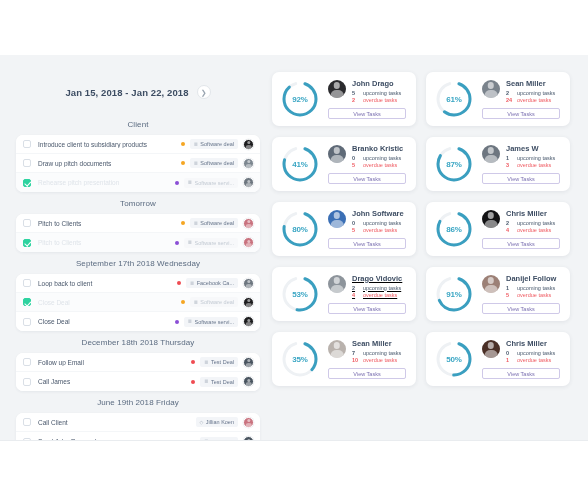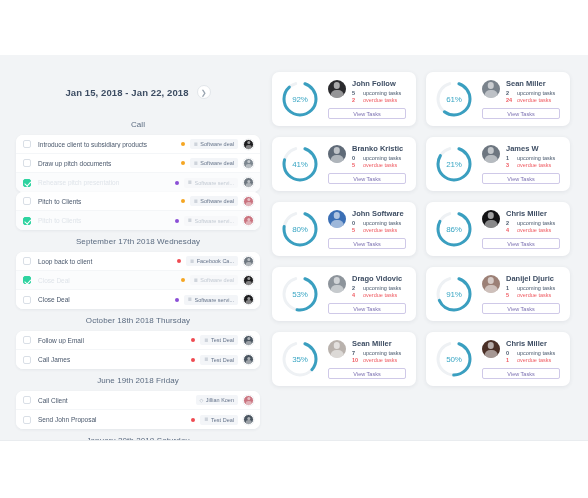--- a/index.html
+++ b/index.html
@@ -104,21 +104,21 @@
     background: #fff; border-radius: 7px;
     box-shadow: 0 1px 4px rgba(40,55,80,.09);
     height: 54px; display: flex; align-items: center;
     padding: 0 10px 0 8px; gap: 8px;
   }
   .ring { position: relative; width: 40px; height: 40px; flex: 0 0 40px; }
   .ring svg { transform: rotate(-90deg); display:block; }
   .ring-pct {
     position: absolute; inset: 0;
     display: flex; align-items: center; justify-content: center;
-    font-size: 8px; font-weight: normal; color: #3aa6c4; letter-spacing:-.2px;
+    font-size: 8px; font-weight: bold; color: #3aa6c4; letter-spacing:-.2px;
   }
   .card-body { flex: 1; min-width: 0; }
   .card-top { display: flex; align-items: flex-start; gap: 6px; }
   .card-avatar {
     width: 18px; height: 18px; border-radius: 50%; flex: 0 0 18px;
     background: #6b7480; position: relative; overflow: hidden; margin-top: 1px;
   }
   .card-avatar::before {
     content:""; position:absolute; left:50%; top:16%;
     width:36%; height:36%; border-radius:50%;
@@ -148,21 +148,21 @@
 <div class="top-strip"></div>
 
 <div id="app">
 
   <div class="left-col">
     <div class="date-header">
       <div class="date-range">Jan 15, 2018 - Jan 22, 2018</div>
       <div class="next-btn">❯</div>
     </div>
     <div id="groups">
-        <div class="day-label">Call</div>
+        <div class="day-label">Client</div>
         <div class="group">
           <div class="task-row">
             <div class="check"></div>
             <div class="task-title">Introduce client to subsidiary products</div>
             <div class="dot" style="background: rgb(245, 166, 35);"></div>
             <div class="tag">
               <span class="tag-ico">≣</span>
               <span class="tag-text">Software deal</span>
             </div>
             <div class="avatar" style="background: rgb(29, 29, 31);"></div>
@@ -181,20 +181,21 @@
             <div class="check checked"></div>
             <div class="task-title">Rehearse pitch presentation</div>
             <div class="dot" style="background: rgb(139, 79, 214);"></div>
             <div class="tag">
               <span class="tag-ico">≣</span>
               <span class="tag-text">Software servi...</span>
             </div>
             <div class="avatar" style="background: rgb(110, 119, 128);"></div>
           </div>
         </div>
+        <div class="day-label">Tomorrow</div>
         <div class="group">
           <div class="task-row">
             <div class="check"></div>
             <div class="task-title">Pitch to Clients</div>
             <div class="dot" style="background: rgb(245, 166, 35);"></div>
             <div class="tag">
               <span class="tag-ico">≣</span>
               <span class="tag-text">Software deal</span>
             </div>
             <div class="avatar" style="background: rgb(201, 115, 127);"></div>
@@ -236,21 +237,21 @@
             <div class="check"></div>
             <div class="task-title">Close Deal</div>
             <div class="dot" style="background: rgb(139, 79, 214);"></div>
             <div class="tag">
               <span class="tag-ico">≣</span>
               <span class="tag-text">Software servi...</span>
             </div>
             <div class="avatar" style="background: rgb(29, 29, 31);"></div>
           </div>
         </div>
-        <div class="day-label">October 18th 2018 Thursday</div>
+        <div class="day-label">December 18th 2018 Thursday</div>
         <div class="group">
           <div class="task-row">
             <div class="check"></div>
             <div class="task-title">Follow up Email</div>
             <div class="dot" style="background: rgb(239, 75, 82);"></div>
             <div class="tag">
               <span class="tag-ico">≣</span>
               <span class="tag-text">Test Deal</span>
             </div>
             <div class="avatar" style="background: rgb(74, 85, 96);"></div>
@@ -313,21 +314,21 @@
             <svg width="40" height="40">
               <circle cx="20" cy="20" r="16" fill="none" stroke="#eef1f4" stroke-width="3" stroke-linecap="round" stroke-dasharray="90.47786842338604 100.53096491487338" stroke-dashoffset="-5.026548245743668"></circle>
               <circle cx="20" cy="20" r="16" fill="none" stroke="#3a9fc0" stroke-width="3" stroke-linecap="round" stroke-dasharray="83.23963894951515 100.53096491487338" stroke-dashoffset="-5.026548245743668"></circle>
             </svg>
             <div class="ring-pct">92%</div>
           </div>
           <div class="card-body">
             <div class="card-top">
               <div class="card-avatar" style="background: rgb(43, 43, 46);"></div>
               <div style="flex: 1 1 0%; min-width: 0px;">
-                <div class="card-name">John Follow</div>
+                <div class="card-name">John Drago</div>
                 <div class="stat up">
                   <span class="stat-num">5</span>
                   <span class="stat-txt">upcoming tasks</span>
                 </div>
                 <div class="stat over">
                   <span class="stat-num">2</span>
                   <span class="stat-txt">overdue tasks</span>
                 </div>
               </div>
             </div>
@@ -390,21 +391,21 @@
           <div class="ring">
             <svg width="40" height="40">
               <circle cx="20" cy="20" r="16" fill="none" stroke="#eef1f4" stroke-width="3" stroke-linecap="round" stroke-dasharray="90.47786842338604 100.53096491487338" stroke-dashoffset="-5.026548245743668"></circle>
               <circle cx="20" cy="20" r="16" fill="none" stroke="#3a9fc0" stroke-width="3" stroke-linecap="round" stroke-dasharray="47.953270264394604 100.53096491487338" stroke-dashoffset="-5.026548245743668"></circle>
             </svg>
             <div class="ring-pct">53%</div>
           </div>
           <div class="card-body">
             <div class="card-top">
               <div class="card-avatar" style="background: rgb(141, 148, 155);"></div>
-              <div style="flex: 1 1 0%; min-width: 0px;">
+              <div style="flex: 1 1 0%; min-width: 0px; text-decoration: underline;">
                 <div class="card-name">Drago Vidovic</div>
                 <div class="stat up">
                   <span class="stat-num">2</span>
                   <span class="stat-txt">upcoming tasks</span>
                 </div>
                 <div class="stat over">
                   <span class="stat-num">4</span>
                   <span class="stat-txt">overdue tasks</span>
                 </div>
               </div>
@@ -465,21 +466,21 @@
             </div>
             <div class="view-btn">View Tasks</div>
           </div>
         </div>
         <div class="user-card">
           <div class="ring">
             <svg width="40" height="40">
               <circle cx="20" cy="20" r="16" fill="none" stroke="#eef1f4" stroke-width="3" stroke-linecap="round" stroke-dasharray="90.47786842338604 100.53096491487338" stroke-dashoffset="-5.026548245743668"></circle>
               <circle cx="20" cy="20" r="16" fill="none" stroke="#3a9fc0" stroke-width="3" stroke-linecap="round" stroke-dasharray="78.71574552834586 100.53096491487338" stroke-dashoffset="-5.026548245743668"></circle>
             </svg>
-            <div class="ring-pct">21%</div>
+            <div class="ring-pct">87%</div>
           </div>
           <div class="card-body">
             <div class="card-top">
               <div class="card-avatar" style="background: rgb(109, 118, 128);"></div>
               <div style="flex: 1 1 0%; min-width: 0px;">
                 <div class="card-name">James W</div>
                 <div class="stat up">
                   <span class="stat-num">1</span>
                   <span class="stat-txt">upcoming tasks</span>
                 </div>
@@ -523,21 +524,21 @@
             <svg width="40" height="40">
               <circle cx="20" cy="20" r="16" fill="none" stroke="#eef1f4" stroke-width="3" stroke-linecap="round" stroke-dasharray="90.47786842338604 100.53096491487338" stroke-dashoffset="-5.026548245743668"></circle>
               <circle cx="20" cy="20" r="16" fill="none" stroke="#3a9fc0" stroke-width="3" stroke-linecap="round" stroke-dasharray="63.33450789637023 100.53096491487338" stroke-dashoffset="-5.026548245743668"></circle>
             </svg>
             <div class="ring-pct">91%</div>
           </div>
           <div class="card-body">
             <div class="card-top">
               <div class="card-avatar" style="background: rgb(156, 128, 118);"></div>
               <div style="flex: 1 1 0%; min-width: 0px;">
-                <div class="card-name">Danijel Djuric</div>
+                <div class="card-name">Danijel Follow</div>
                 <div class="stat up">
                   <span class="stat-num">1</span>
                   <span class="stat-txt">upcoming tasks</span>
                 </div>
                 <div class="stat over">
                   <span class="stat-num">5</span>
                   <span class="stat-txt">overdue tasks</span>
                 </div>
               </div>
             </div>

